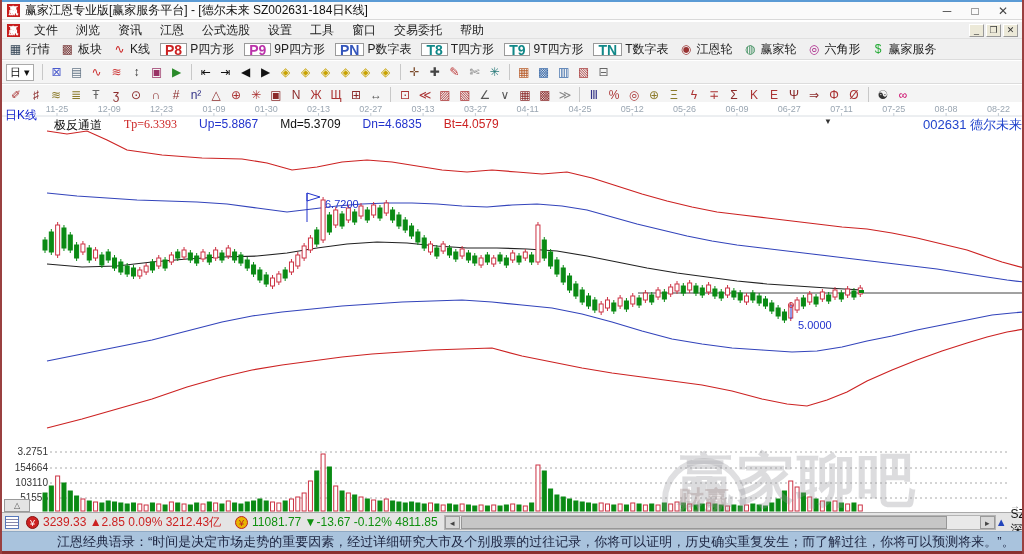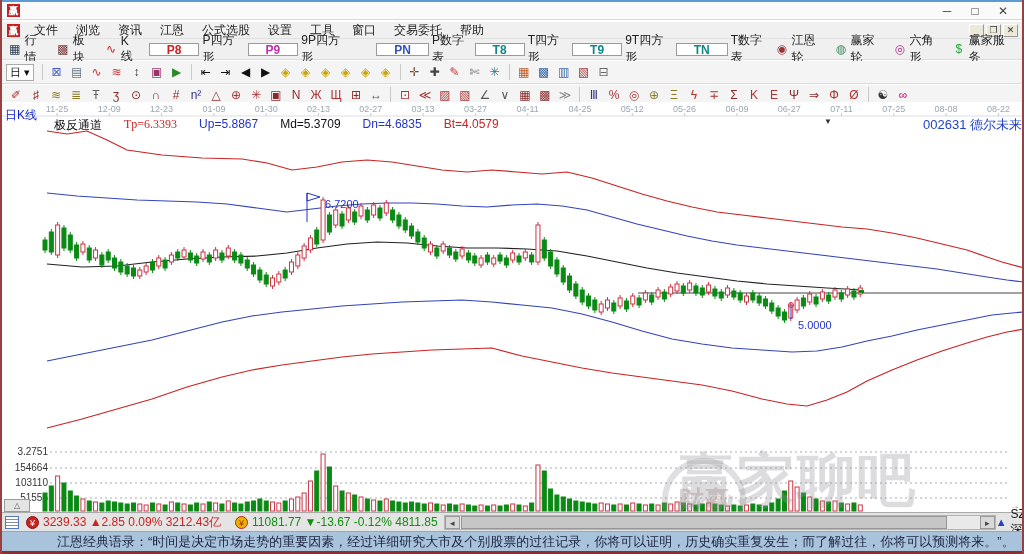--- a/index.html
+++ b/index.html
@@ -21,22 +21,22 @@
   #menubar{position:absolute;left:0;top:22px;width:100%;height:17px;background:#f0f0f0;
     display:flex;align-items:center;border-bottom:1px solid #e0e0e0;}
   .menu-item{padding:0 9px;color:#222;}
   .mdi{margin-left:auto;display:flex;gap:2px;padding-right:4px;}
   .mdibtn{width:15px;height:13px;background:#ece9d8;border:1px solid #999;
     border-top-color:#fff;border-left-color:#fff;font-size:9px;line-height:11px;text-align:center;color:#333;}
   
   #toolbar1{position:absolute;left:0;top:39px;width:100%;height:21px;background:#f0f0f0;
     border-bottom:1px solid #dcdcdc;display:flex;align-items:center;padding-left:6px;}
   .tb1-item{display:flex;align-items:center;gap:3px;margin-right:10px;color:#222;}
-  .badge{font-size:12px;font-weight:bold;border:1px solid #9a9a9a;background:#fff;
-    padding:0 17px;height:13px;line-height:12px;}
+  .badge{font-size:14px;font-weight:bold;border:1px solid #9a9a9a;background:#fff;
+    padding:0 4px;height:13px;line-height:12px;}
   .glyphicon{font-size:12px;width:15px;text-align:center;}
   #toolbar2{position:absolute;left:0;top:61px;width:100%;height:23px;background:#f4f4f4;
     border-bottom:1px solid #dcdcdc;display:flex;align-items:center;padding-left:4px;}
   #toolbar3{position:absolute;left:0;top:85px;width:100%;height:21px;background:#f4f4f4;
     border-bottom:1px solid #cfcfcf;display:flex;align-items:center;padding-left:4px;}
   .iconbtn{width:20px;height:18px;border:1px solid transparent;display:flex;align-items:center;
     justify-content:center;font-size:12px;flex:none;}
   .tsep{width:1px;height:16px;background:#c8c8c8;margin:0 4px;flex:none;}
   .ddbtn{display:flex;align-items:center;border:1px solid #aaa;background:#fff;height:17px;
     padding:0 3px;font-size:11px;margin-right:4px;}
@@ -78,20 +78,21 @@
   
   #quotebar{position:absolute;left:0;top:531px;width:100%;height:23px;background:#a9c3dd;
     border-top:1px solid #8fa9c4;border-bottom:3px solid #8b3030;
     display:flex;align-items:center;padding-left:55px;color:#1c2440;font-size:13px;white-space:nowrap;overflow:hidden;}
 </style>
 </head>
 <body>
 
 <div id="titlebar">
   <div class="applogo">赢</div>
+  <span id="title-text">赢家江恩专业版[赢家服务平台] - [德尔未来  SZ002631-184日K线]</span>
   <div class="wincontrols">
     <span class="wbtn">─</span>
     <span class="wbtn">□</span>
     <span class="wbtn">✕</span>
   </div>
 </div>
 
 <div id="menubar">
   <div class="applogo">赢</div>
   <div id="menu-items" style="display:flex;">
@@ -128,21 +129,21 @@
     </div>
     <div class="tb1-item">
       <span class="badge" style="color: rgb(204, 34, 34);">P8</span>
       <span>P四方形</span>
     </div>
     <div class="tb1-item">
       <span class="badge" style="color: rgb(187, 51, 170);">P9</span>
       <span>9P四方形</span>
     </div>
     <div class="tb1-item">
-      <span class="badge" style="color: rgb(51, 85, 187); margin-left: 24px;">PN</span>
+      <span class="badge" style="color: rgb(51, 85, 187);">PN</span>
       <span>P数字表</span>
     </div>
     <div class="tb1-item">
       <span class="badge" style="color: rgb(17, 136, 136);">T8</span>
       <span>T四方形</span>
     </div>
     <div class="tb1-item">
       <span class="badge" style="color: rgb(17, 136, 136);">T9</span>
       <span>9T四方形</span>
     </div>

